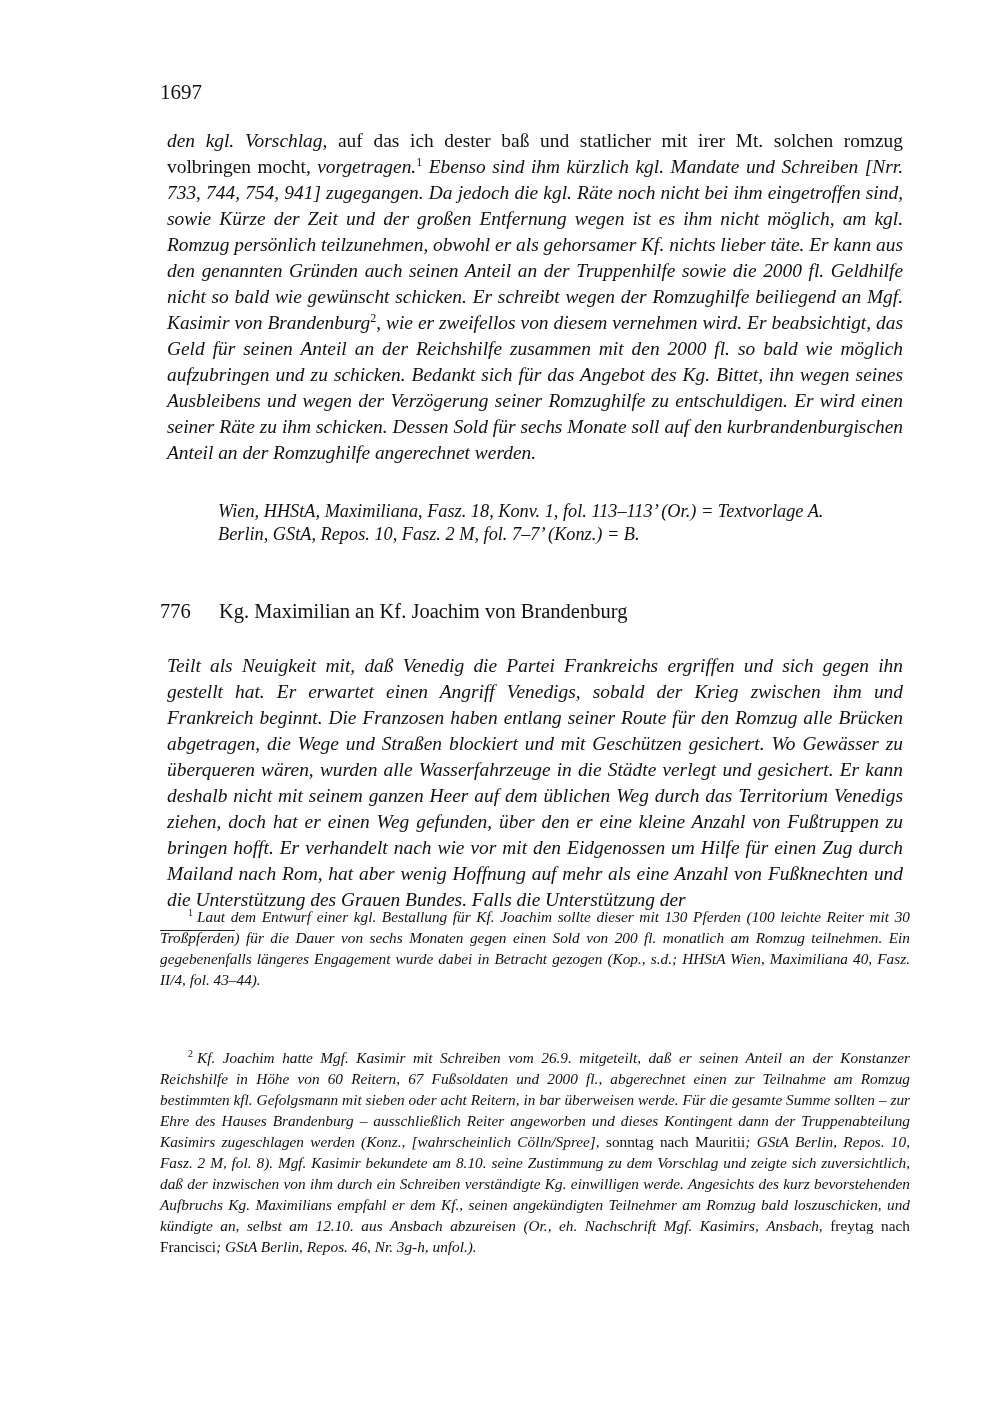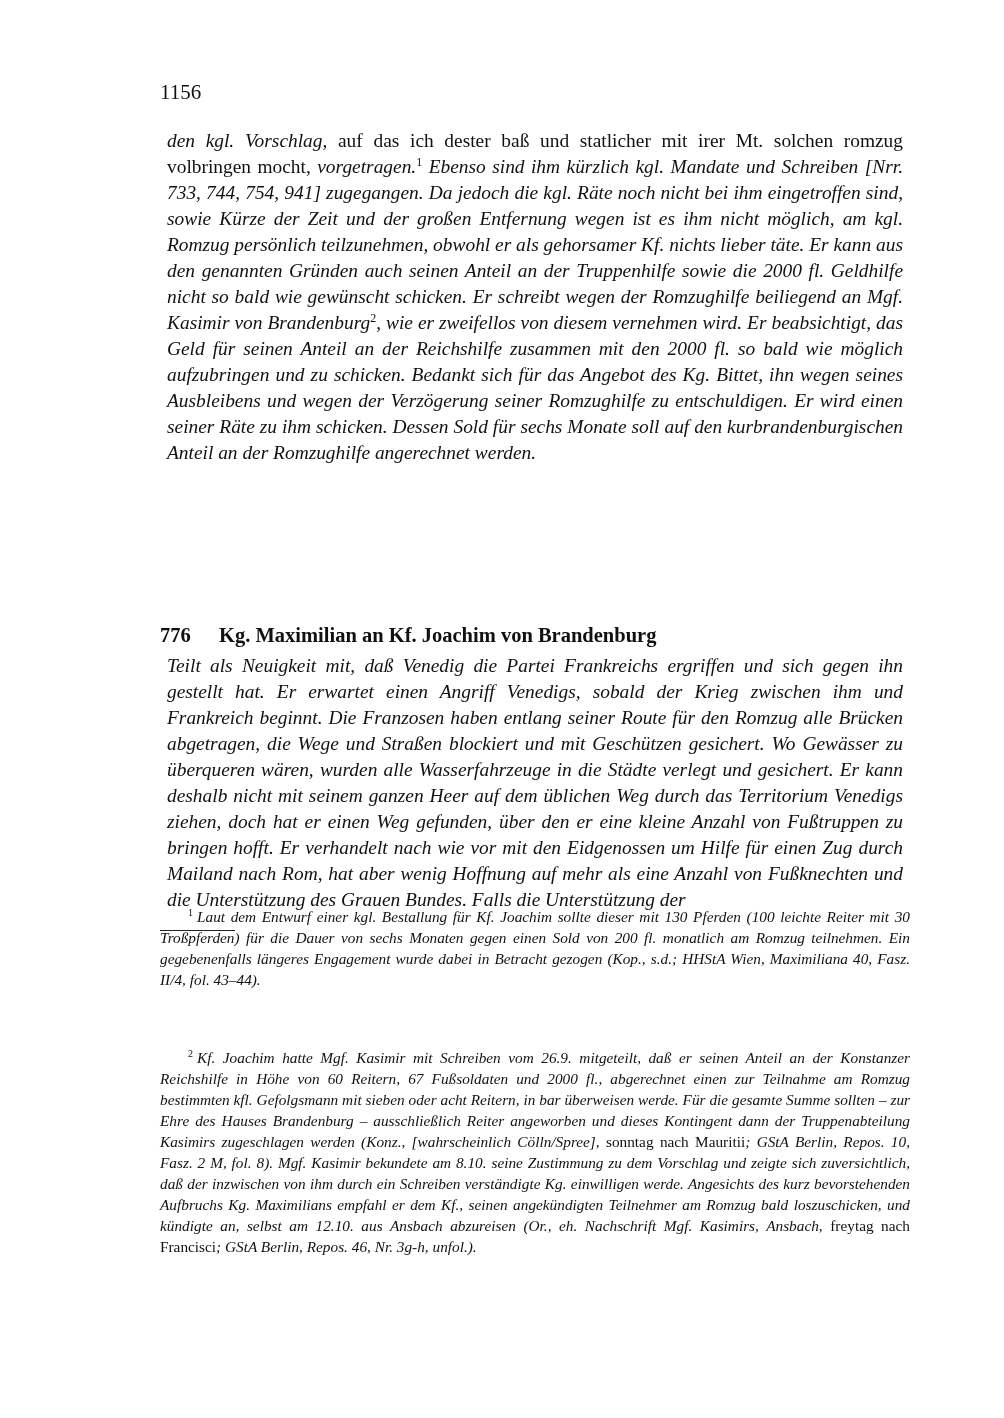--- a/index.html
+++ b/index.html
@@ -10,41 +10,43 @@
   }
   .page-header { position: absolute; top: 80px; left: 160px; width: 750px; height: 28px; }
   .page-number { position: absolute; left: 0; top: 0; font-size: 21px; }
   .running-head { position: absolute; left: 0; right: 0; top: 3px; text-align: center; font-size: 17px; }
   .body-block { position: absolute; left: 160px; width: 750px; font-size: 19.4px; line-height: 26px; text-align: justify; }
   .body-block p { margin: 7px; }
   i { font-style: italic; }
   sup { font-size: 12px; line-height: 0; vertical-align: super; }
   .source-block { position: absolute; left: 218px; width: 692px; top: 500px; font-size: 18.3px; line-height: 23px; }
   .source-block div { white-space: nowrap; }
-  .heading { position: absolute; top: 624px; left: 160px; font-size: 20.5px; font-weight: bold; }
+  .heading { position: absolute; top: 600px; left: 160px; font-size: 20.5px; font-weight: normal; }
   .heading .num { display: inline-block; width: 59px; }
   .rule { position: absolute; left: 160px; top: 930px; width: 75px; border-top: 1px solid #222; }
   .fn-block { position: absolute; left: 160px; width: 750px; font-size: 15.3px; line-height: 21px; text-align: justify; }
   .fn-block p { margin: 0; text-indent: 28px; }
   .fn-mark { font-size: 10px; vertical-align: super; line-height: 0; font-style: normal; margin-right: 4px; }
 </style>
 </head>
 <body>
 
 <div class="page-header">
-  <span class="page-number">1156</span>
+  <span class="page-number">1697</span>
 </div>
 
 <div class="body-block" style="top:121px;">
   <p>
     <i>den kgl. Vorschlag,</i><span> auf das ich dester baß und statlicher mit irer Mt. solchen romzug volbringen mocht, </span><i>vorgetragen.</i><sup>1</sup><i> Ebenso sind ihm kürzlich kgl. Mandate und Schreiben [Nrr. 733, 744, 754, 941] zugegangen. Da jedoch die kgl. Räte noch nicht bei ihm eingetroffen sind, sowie Kürze der Zeit und der großen Entfernung wegen ist es ihm nicht möglich, am kgl. Romzug persönlich teilzunehmen, obwohl er als gehorsamer Kf. nichts lieber täte. Er kann aus den genannten Gründen auch seinen Anteil an der Truppenhilfe sowie die 2000 fl. Geldhilfe nicht so bald wie gewünscht schicken. Er schreibt wegen der Romzughilfe beiliegend an Mgf. Kasimir von Brandenburg</i><sup>2</sup><i>, wie er zweifellos von diesem vernehmen wird. Er beabsichtigt, das Geld für seinen Anteil an der Reichshilfe zusammen mit den 2000 fl. so bald wie möglich aufzubringen und zu schicken. Bedankt sich für das Angebot des Kg. Bittet, ihn wegen seines Ausbleibens und wegen der Verzögerung seiner Romzughilfe zu entschuldigen. Er wird einen seiner Räte zu ihm schicken. Dessen Sold für sechs Monate soll auf den kurbrandenburgischen Anteil an der Romzughilfe angerechnet werden.</i>
   </p>
 </div>
 
 <div class="source-block">
+  <div><i>Wien, HHStA, Maximiliana, Fasz. 18, Konv. 1, fol. 113–113’ (Or.) = Textvorlage A.</i></div>
+  <div><i>Berlin, GStA, Repos. 10, Fasz. 2 M, fol. 7–7’ (Konz.) = B.</i></div>
 </div>
 
 <div class="heading">
   <span class="num">776</span><span>Kg. Maximilian an Kf. Joachim von Brandenburg</span>
 </div>
 
 <div class="body-block" style="top:646px;">
   <p><i>Teilt als Neuigkeit mit, daß Venedig die Partei Frankreichs ergriffen und sich gegen ihn gestellt hat. Er erwartet einen Angriff Venedigs, sobald der Krieg zwischen ihm und Frankreich beginnt. Die Franzosen haben entlang seiner Route für den Romzug alle Brücken abgetragen, die Wege und Straßen blockiert und mit Geschützen gesichert. Wo Gewässer zu überqueren wären, wurden alle Wasserfahrzeuge in die Städte verlegt und gesichert. Er kann deshalb nicht mit seinem ganzen Heer auf dem üblichen Weg durch das Territorium Venedigs ziehen, doch hat er einen Weg gefunden, über den er eine kleine Anzahl von Fußtruppen zu bringen hofft. Er verhandelt nach wie vor mit den Eidgenossen um Hilfe für einen Zug durch Mailand nach Rom, hat aber wenig Hoffnung auf mehr als eine Anzahl von Fußknechten und die Unterstützung des Grauen Bundes. Falls die Unterstützung der</i></p>
 </div>
 

